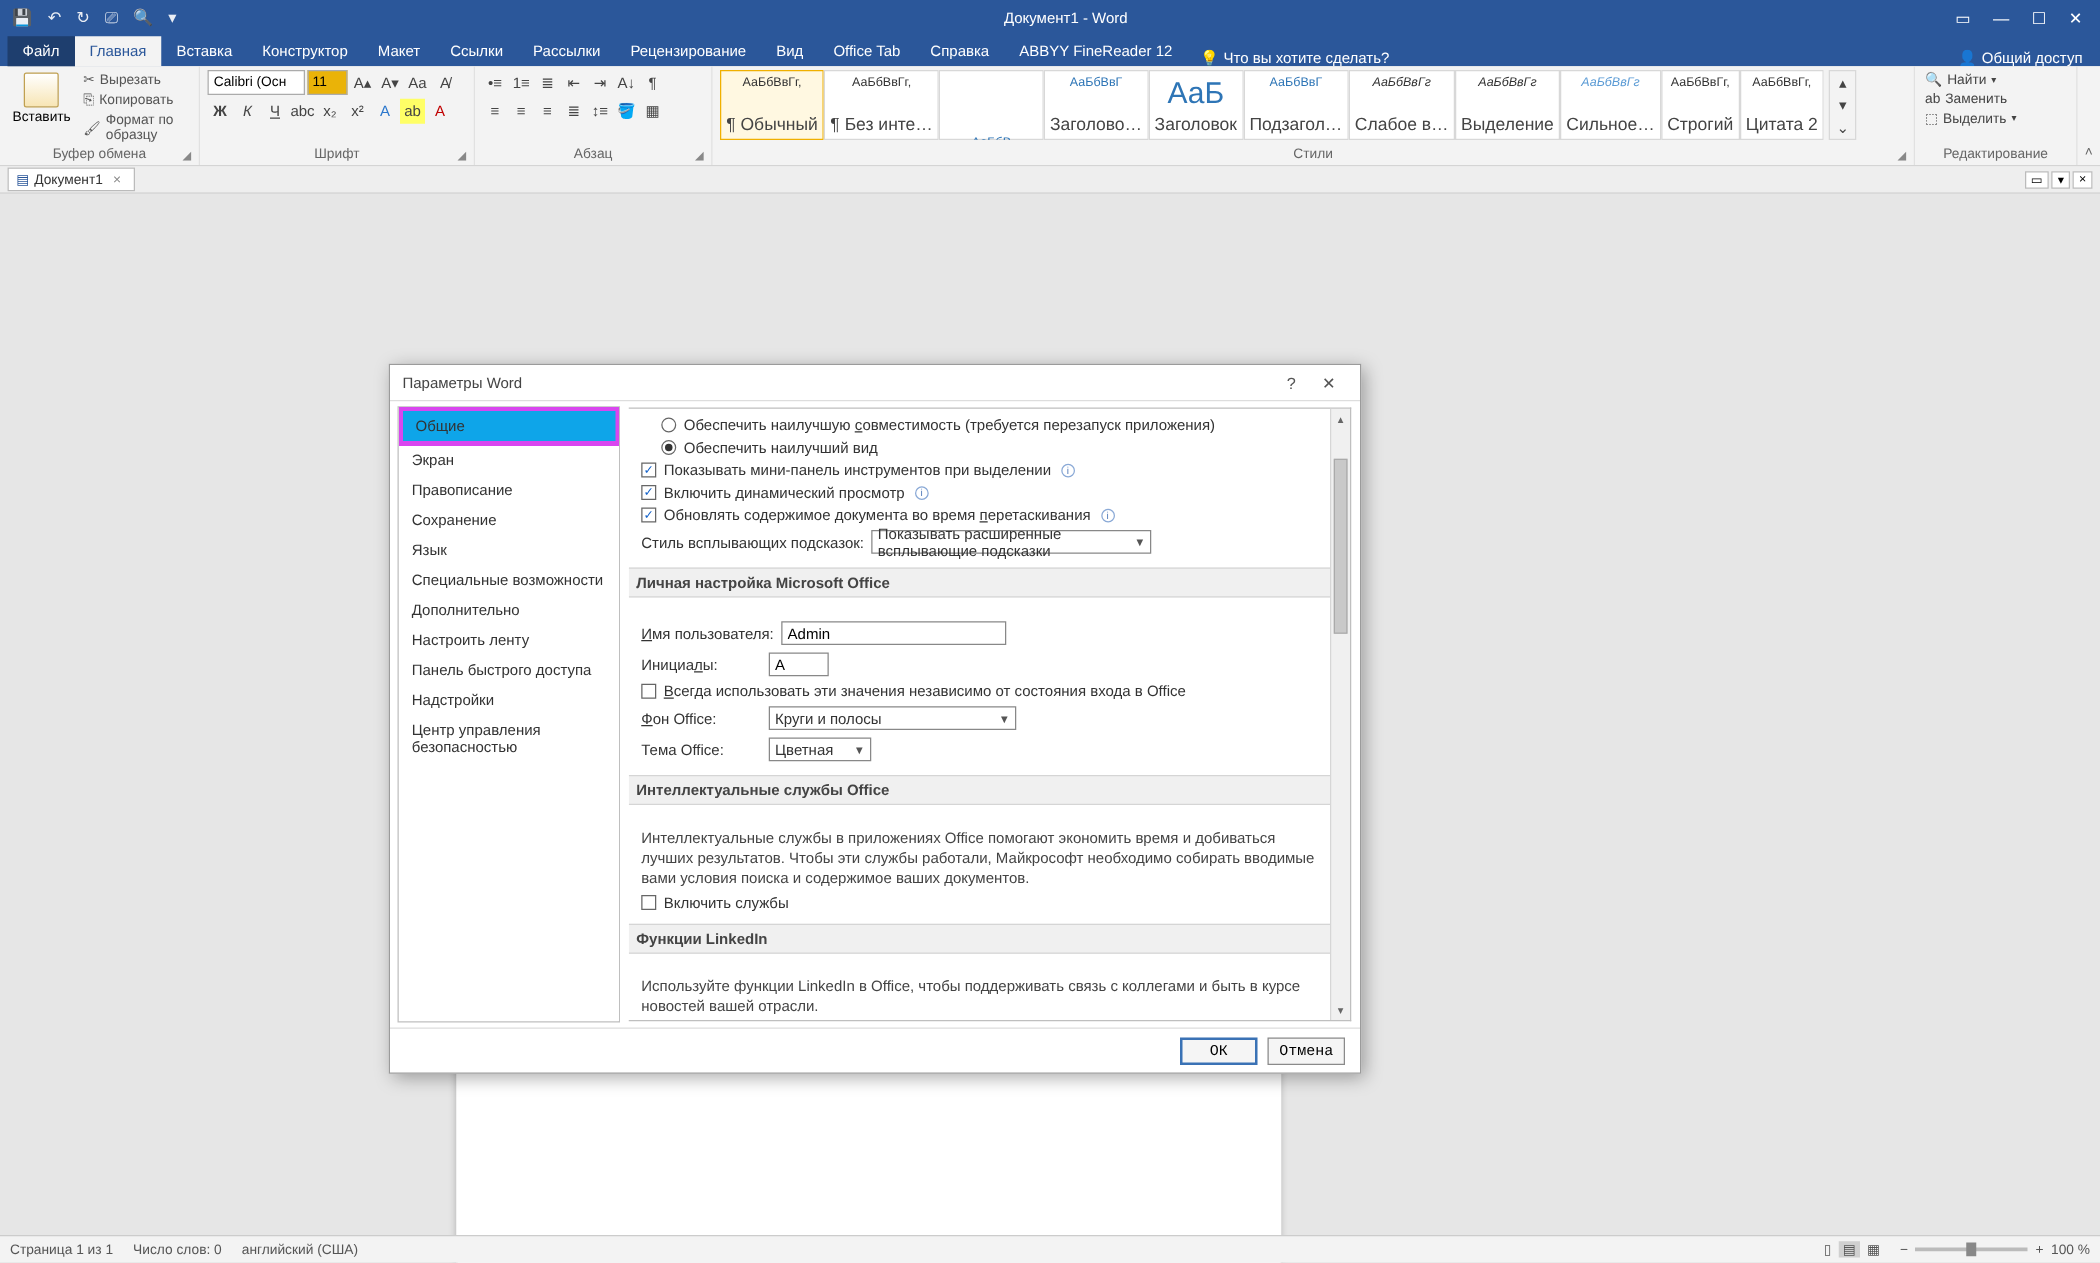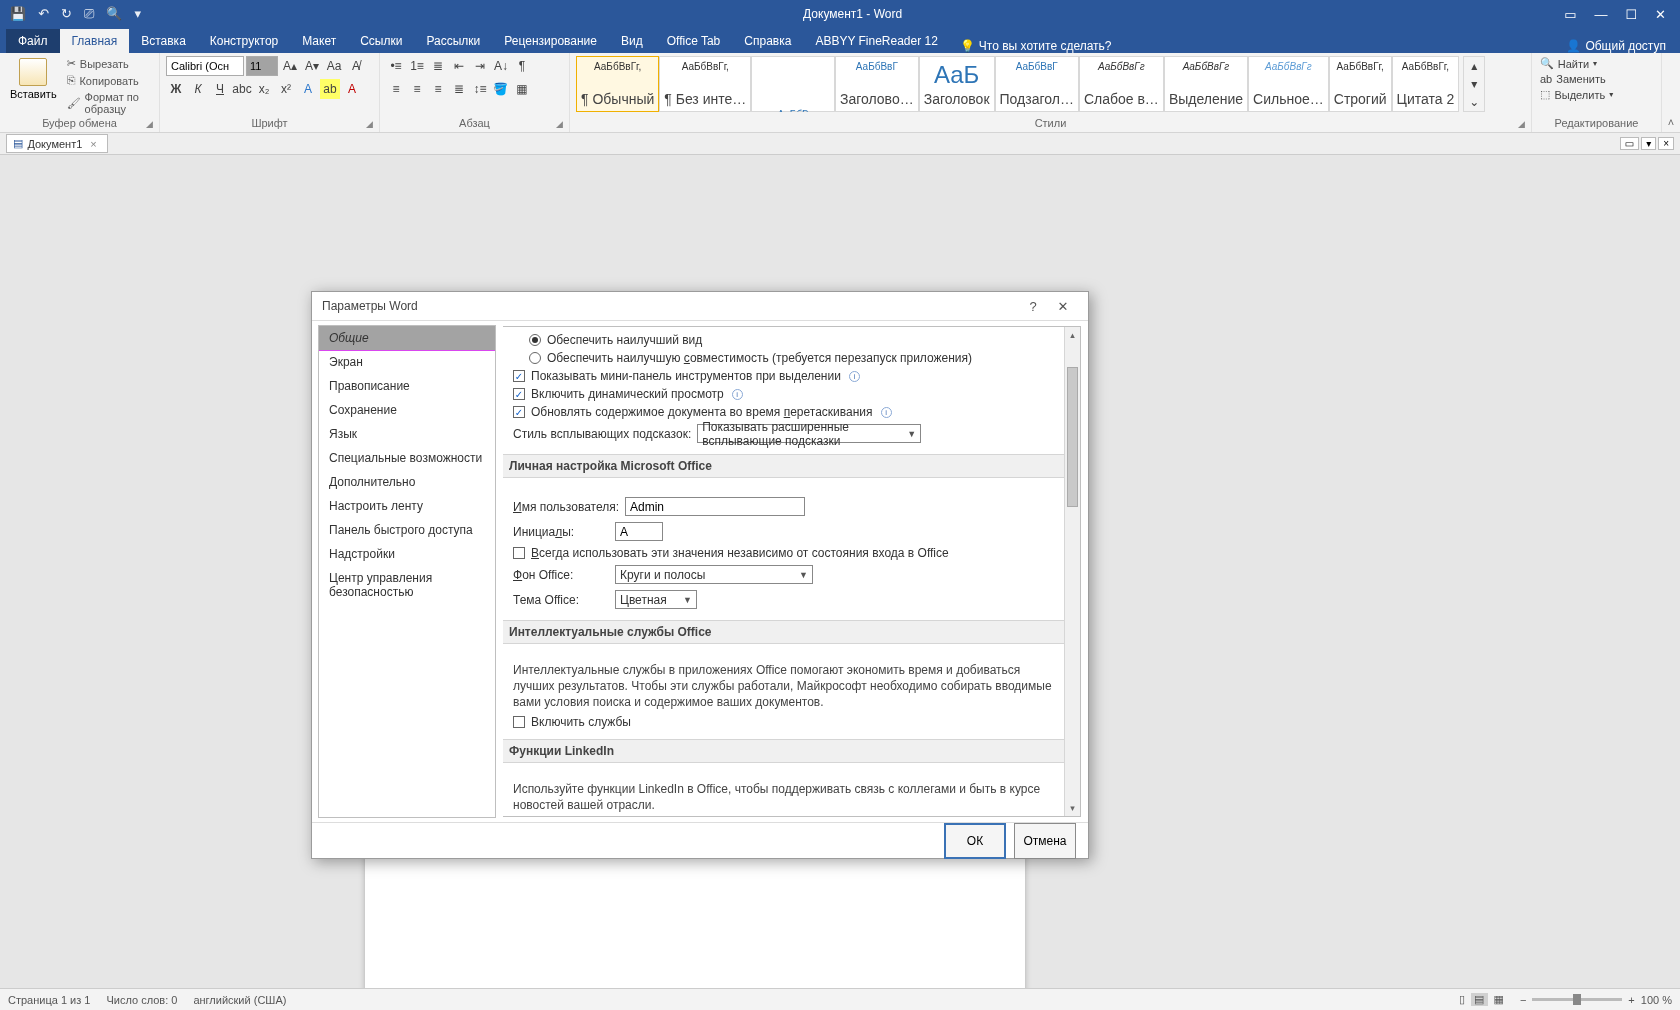--- a/index.html
+++ b/index.html
@@ -26,21 +26,21 @@
 .rgroup { border-right: 1px solid #e1e1e1; padding: 3px 6px 1px; display: flex; flex-direction: column; justify-content: space-between; }
 .rgroup .label { text-align: center; font-size: 11px; color: #666; padding-bottom: 2px; position:relative;}
 .rgroup .label .dlg { position:absolute; right:0; bottom:2px; font-size:9px; color:#888;}
 .rcontent { display: flex; gap: 4px; align-items: flex-start; }
 .paste-btn { display:flex; flex-direction:column; align-items:center; gap:2px; padding:2px 4px;}
 .paste-btn .icn{ width:28px;height:28px;background:linear-gradient(#fff,#f7e5b5);border:1px solid #c0a050;border-radius:2px;}
 .clip-list { display:flex;flex-direction:column;gap:2px;font-size:11px;color:#555;}
 .clip-list div{display:flex;gap:4px;align-items:center;padding:1px 2px;}
 .font-row{display:flex;gap:2px;align-items:center;}
 .fontbox{border:1px solid #ababab;background:#fff;padding:1px 4px;font-size:11px;width:78px;height:20px;}
-.sizebox{border:1px solid #ababab;background:#a3a3a3;padding:1px 3px;font-size:11px;width:32px;height:20px;}
+.sizebox{border:1px solid #ababab;background:#eab308;padding:1px 3px;font-size:11px;width:32px;height:20px;}
 .ibtn{width:20px;height:20px;display:inline-flex;align-items:center;justify-content:center;color:#444;font-size:12px;border:1px solid transparent;}
 .para-row{display:flex;gap:1px;}
 .styles-gallery{display:flex;gap:0;align-items:stretch;height:56px;overflow:hidden;}
 .style-item{border:1px solid #d8d8d8;min-width:58px;padding:4px 4px;display:flex;flex-direction:column;justify-content:space-between;background:#fff;}
 .style-item.sel{border-color:#f0b000;background:#fff8e1;}
 .style-item .prev{font-size:10px;color:#333;text-align:center;white-space:nowrap;}
 .style-item .nm{font-size:14px;color:#444;text-align:center;white-space:nowrap;overflow:hidden;text-overflow:ellipsis;}
 .edit-list{display:flex;flex-direction:column;gap:1px;font-size:11px;color:#444;}
 .edit-list div{display:flex;gap:4px;align-items:center;padding:1px 2px;}
 
@@ -64,40 +64,40 @@
 .statusbar .slider::after{content:"";position:absolute;left:45%;top:-4px;width:8px;height:11px;background:#888;}
 
 
 .dialog{position:absolute;left:311px;top:136px;width:778px;height:568px;background:#fff;border:1px solid #9b9b9b;box-shadow:3px 3px 14px rgba(0,0,0,.35);display:flex;flex-direction:column;}
 .dlg-title{height:28px;display:flex;align-items:center;padding:0 10px;font-size:12px;color:#444;}
 .dlg-title .spacer{flex:1;}
 .dlg-title .btn{width:30px;text-align:center;font-size:13px;color:#555;cursor:pointer;}
 .dlg-body{flex:1;display:flex;border-top:1px solid #ddd;min-height:0;}
 .dlg-nav{width:178px;border:1px solid #bfbfbf;margin:4px 4px 4px 6px;background:#fff;overflow:auto;}
 .dlg-nav .item{padding:5px 10px;font-size:12px;color:#333;cursor:pointer;}
-.dlg-nav .item.sel{background:#a3a3a3;border:1px solid #d946ef;margin:-1px;font-style:italic;}
+.dlg-nav .item.sel{background:#0ea5e9;border:4px solid #d946ef;margin:-1px;}
 .dlg-content{flex:1;position:relative;margin:4px 6px 4px 2px;border:1px solid #fff;}
 .dlg-scroll{position:absolute;inset:0;border:1px solid #bfbfbf;border-left:none;overflow:hidden;}
 .dlg-inner{padding:4px 12px 4px 10px;color:#333;}
 .radio-row,.check-row{display:flex;align-items:center;gap:6px;padding:2px 0;}
 .radio{width:12px;height:12px;border:1px solid #666;border-radius:50%;display:inline-flex;align-items:center;justify-content:center;}
 .radio.on::after{content:"";width:6px;height:6px;background:#333;border-radius:50%;}
 .chk{width:12px;height:12px;border:1px solid #666;background:#fff;display:inline-flex;align-items:center;justify-content:center;font-size:10px;color:#1160c9;}
 .chk.on::after{content:"✓";}
 .field-row{display:flex;align-items:center;gap:6px;padding:3px 0;}
 .field-row label{min-width:96px;font-size:12px;}
 .txt{border:1px solid #888;padding:1px 4px;height:19px;font-size:12px;background:#fff;}
 .combo{border:1px solid #888;padding:1px 4px;height:19px;font-size:12px;background:#fff;display:inline-flex;align-items:center;justify-content:space-between;}
 .combo .arr{font-size:9px;color:#555;margin-left:6px;}
 .section-hdr{background:#f0f0f0;border-top:1px solid #d5d5d5;border-bottom:1px solid #d5d5d5;padding:4px 6px;font-weight:600;font-size:12px;color:#444;margin:8px -12px 16px -10px;}
 .desc{font-size:12px;color:#444;line-height:1.35;padding:2px 0;}
 .link{color:#0066cc;text-decoration:underline;cursor:pointer;margin-right:12px;font-size:12px;}
 .info-i{display:inline-block;width:11px;height:11px;border:1px solid #8aa9d6;border-radius:50%;color:#5079b8;font-size:8px;text-align:center;line-height:10px;margin-left:2px;}
 .dlg-footer{height:36px;border-top:1px solid #ddd;display:flex;align-items:center;justify-content:flex-end;gap:8px;padding-right:12px;}
-.dlg-footer button{min-width:62px;height:36px;border:1px solid #8a8a8a;background:#f5f5f5;font-size:12px;cursor:pointer;}
+.dlg-footer button{min-width:62px;height:22px;border:1px solid #8a8a8a;background:#f5f5f5;font-size:12px;cursor:pointer;font-family:Liberation Mono, monospace;}
 .dlg-footer button.primary{border:2px solid #3a72b5;}
 .scrollbar-v{position:absolute;right:0;top:0;bottom:0;width:16px;background:#f0f0f0;border-left:1px solid #d6d6d6;}
 .scrollbar-v .up,.scrollbar-v .dn{height:16px;text-align:center;font-size:9px;color:#666;line-height:16px;}
 .scrollbar-v .thumb{position:absolute;left:2px;right:2px;top:40px;height:140px;background:#c9c9c9;border:1px solid #aaa;}
 .u{text-decoration:underline;}
 </style>
 </head>
 <body>
 
 <div class="titlebar">
@@ -340,26 +340,26 @@
           <div class="item">Дополнительно</div>
           <div class="item">Настроить ленту</div>
           <div class="item">Панель быстрого доступа</div>
           <div class="item">Надстройки</div>
           <div class="item">Центр управления безопасностью</div>
         </div>
       <div class="dlg-content">
         <div class="dlg-scroll">
           <div class="dlg-inner" style="padding-right:22px">
             <div class="radio-row" style="margin-left:16px">
+                <span class="radio"></span>
+                <span><span>Обеспечить наилучшую </span><span class="u">с</span><span>овместимость (требуется перезапуск приложения)</span></span>
+              </div>
+            <div class="radio-row" style="margin-left:16px">
                 <span class="radio on"></span>
                 <span>Обеспечить наилучший вид</span>
-              </div>
-            <div class="radio-row" style="margin-left:16px">
-                <span class="radio"></span>
-                <span><span>Обеспечить наилучшую </span><span class="u">с</span><span>овместимость (требуется перезапуск приложения)</span></span>
               </div>
             <div class="check-row">
                 <span class="chk on"></span>
                 <span>Показывать мини-панель инструментов при выделении</span>
                 <span class="info-i">i</span>
               </div>
             <div class="check-row">
                 <span class="chk on"></span>
                 <span>Включить динамический просмотр</span>
                 <span class="info-i">i</span>

